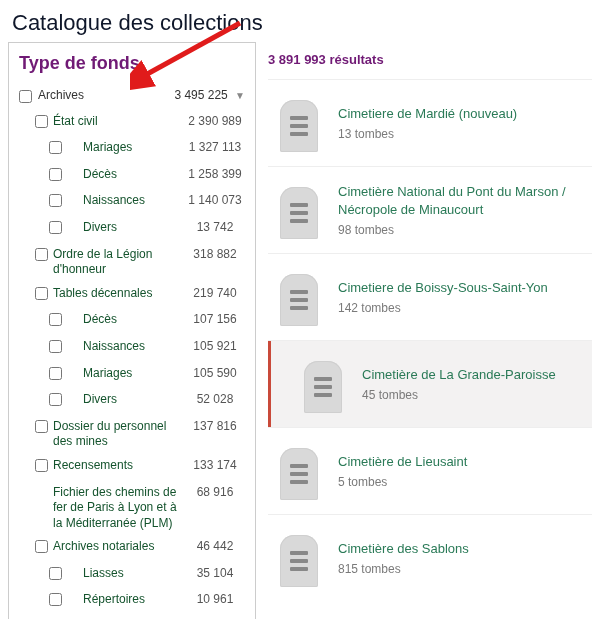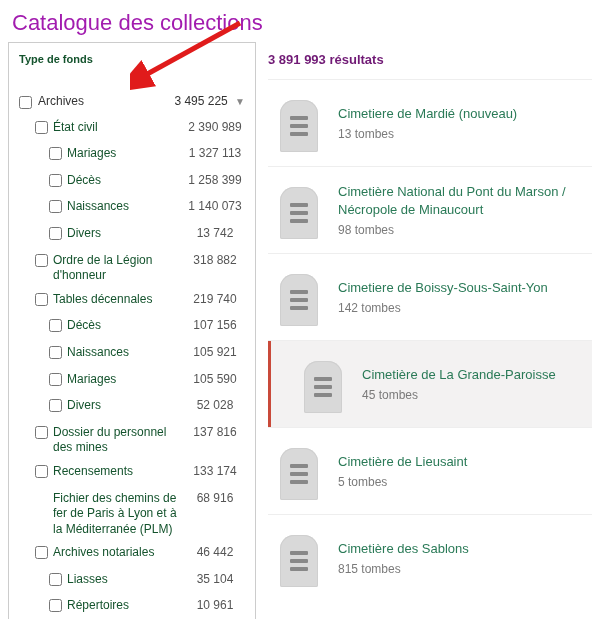--- a/index.html
+++ b/index.html
@@ -7,40 +7,40 @@
     margin: 0;
     font-family: Arial, Helvetica, sans-serif;
     font-size: 13px;
     background: #fff;
     color: #444;
     width: 600px;
   }
   .page-title {
     font-size: 22px;
     font-weight: normal;
-    color: #a21caf;
+    color: #0f172a;
     padding: 10px 12px 6px;
   }
   .layout {
     display: flex;
     gap: 12px;
     padding: 0 8px 8px;
   }
   .sidebar {
     width: 248px;
     border: 1px solid #ccc;
     background: #fff;
     padding: 10px 10px 0;
     font-size: 12px;
   }
   .sidebar-title {
     font-weight: bold;
-    color: #14532d;
-    margin-bottom: 25px;
-    font-size: 11px;
+    color: #701a75;
+    margin-bottom: 10px;
+    font-size: 18px;
   }
   .filter-row {
     display: flex;
     align-items: flex-start;
     padding: 4px 0;
     line-height: 1.3;
   }
   .filter-row input[type="checkbox"] {
     margin: 1px 6px 0 0;
     flex-shrink: 0;
@@ -63,21 +63,21 @@
   }
   .top-row .filter-label { color: #333; }
   .top-row .filter-count { color: #333; font-weight: normal; }
   .caret {
     display: inline-block;
     margin-left: 4px;
     font-size: 10px;
     color: #888;
   }
   .indent-1 { padding-left: 16px; }
-  .indent-2 { padding-left: 30px; }
+  .indent-2 { padding-left: 30px; gap: 16px; }
   .results {
     flex: 1;
   }
   .results-header {
     font-weight: bold;
     color: #701a75;
     padding: 10px 0 12px;
     font-size: 13px;
   }
   .result-row {

